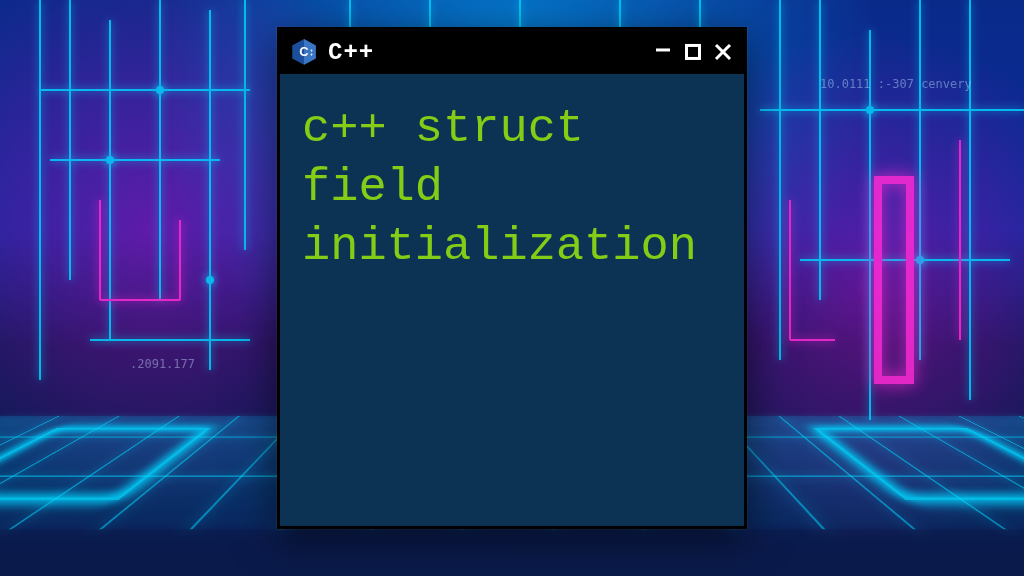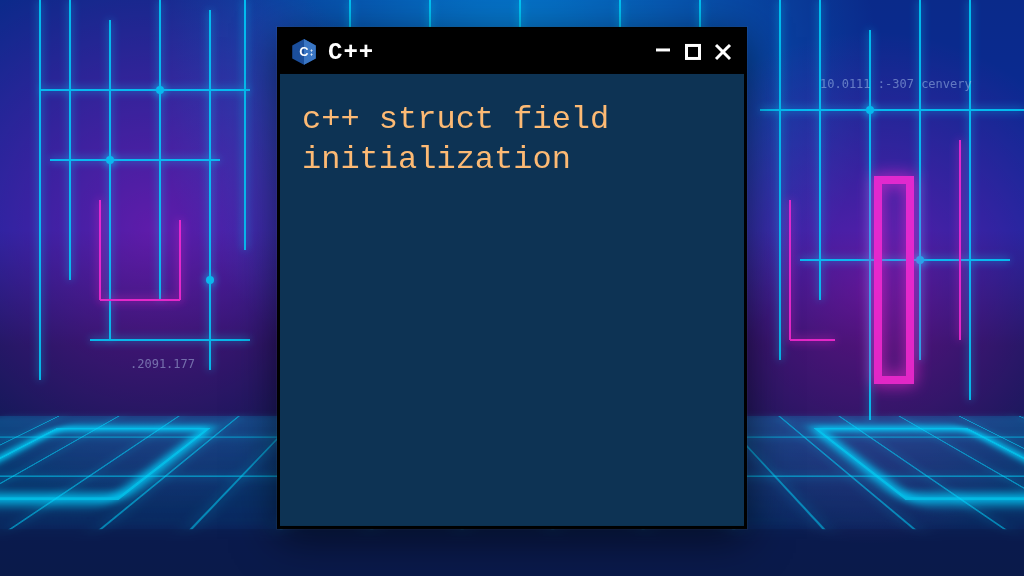--- a/index.html
+++ b/index.html
@@ -104,23 +104,23 @@
       justify-content: center;
       cursor: pointer;
       color: #fff;
       line-height: 1;
     }
     .ctrl.min { align-items: flex-end; padding-bottom: 6px; }
     .ctrl svg { display: block; }
     .content {
       flex: 1;
       padding: 26px 22px;
-      color: #fdba74;
+      color: #84cc16;
       font-family: "Courier New", monospace;
-      font-size: 32px;
+      font-size: 47px;
       line-height: 1.25;
       letter-spacing: 0px;
       word-break: break-word;
       border-radius: 31px;
     }
   </style>
 </head>
 <body>
 
 <div class="bg"></div>

